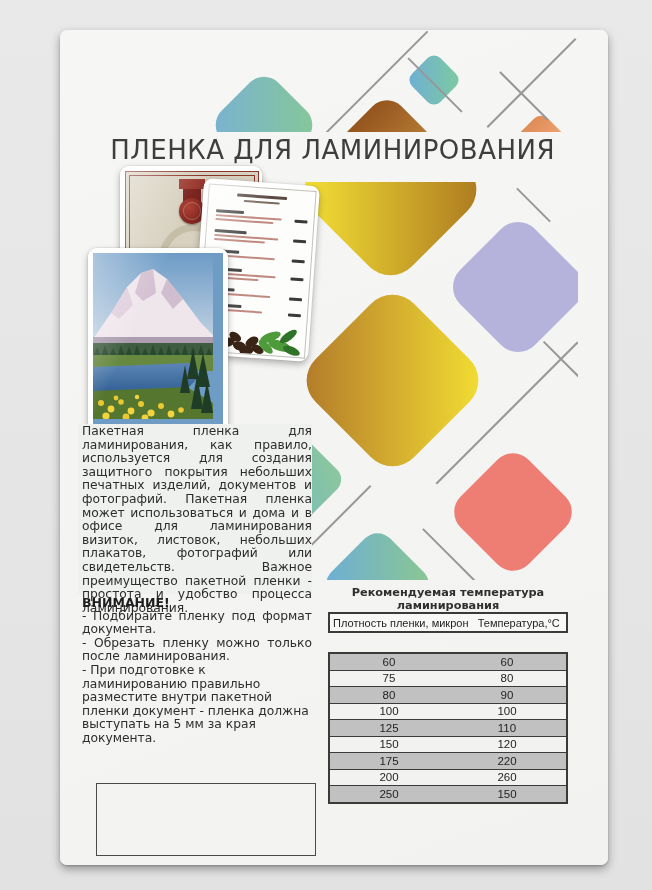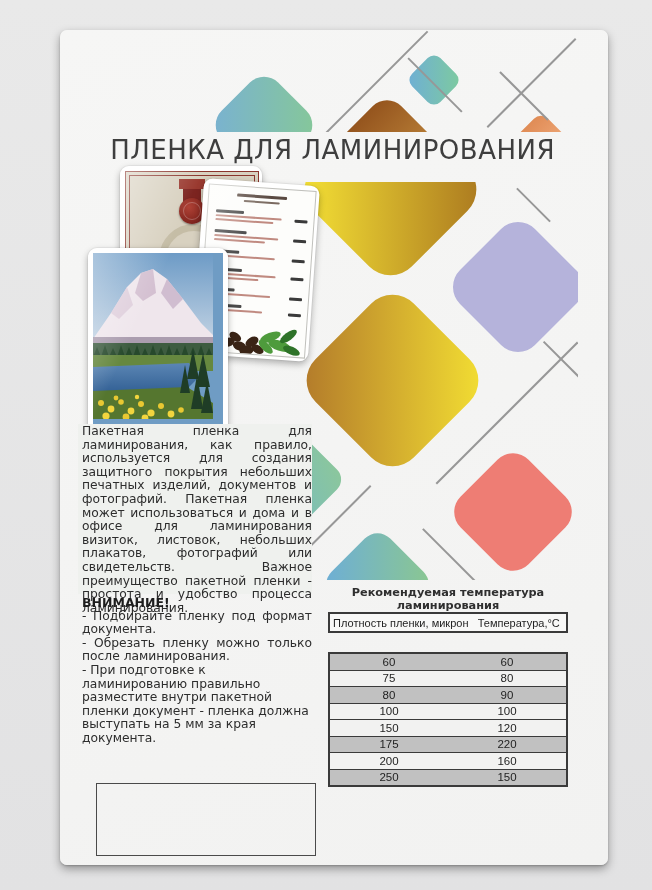--- a/index.html
+++ b/index.html
@@ -309,31 +309,35 @@
           <span>80</span>
         </div>
         <div class="trow odd">
           <span>80</span>
           <span>90</span>
         </div>
         <div class="trow even">
           <span>100</span>
           <span>100</span>
         </div>
+        <div class="trow odd">
+          <span>125</span>
+          <span>110</span>
+        </div>
         <div class="trow even">
           <span>150</span>
           <span>120</span>
         </div>
         <div class="trow odd">
           <span>175</span>
           <span>220</span>
         </div>
         <div class="trow even">
           <span>200</span>
-          <span>160</span>
+          <span>260</span>
         </div>
         <div class="trow odd">
           <span>250</span>
           <span>150</span>
         </div>
       </div>
   </div>
 
 </div>
 

